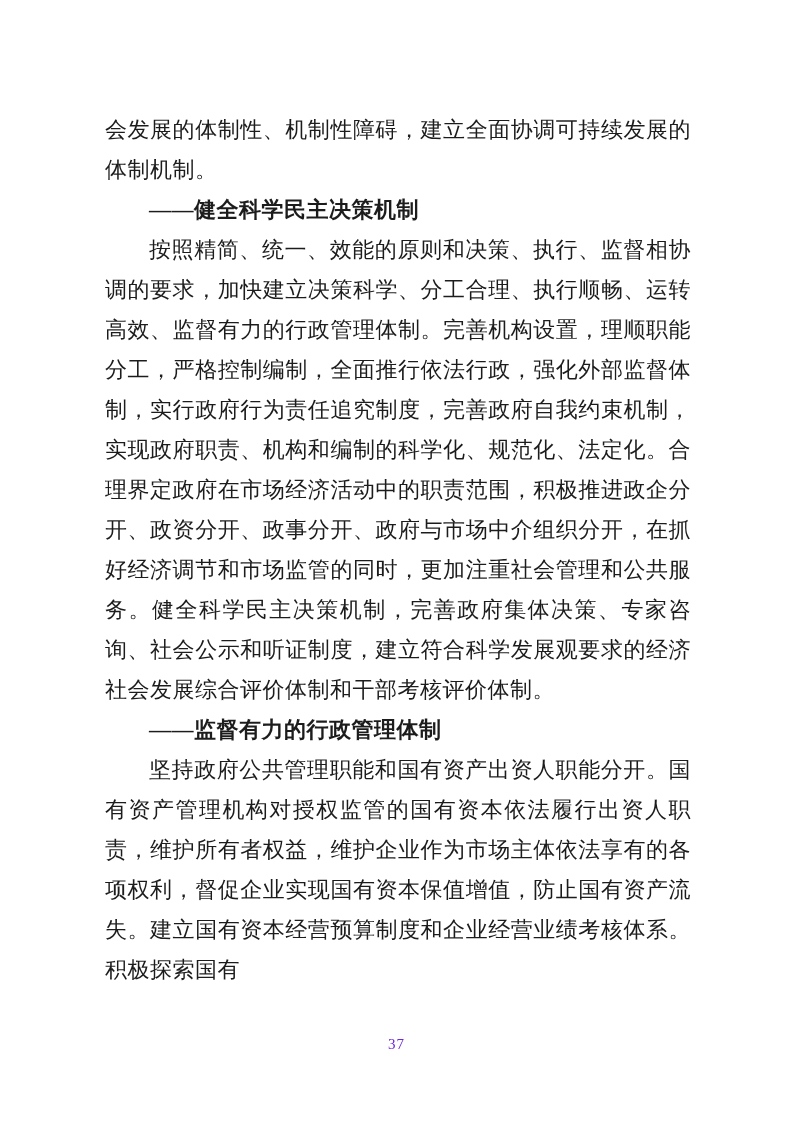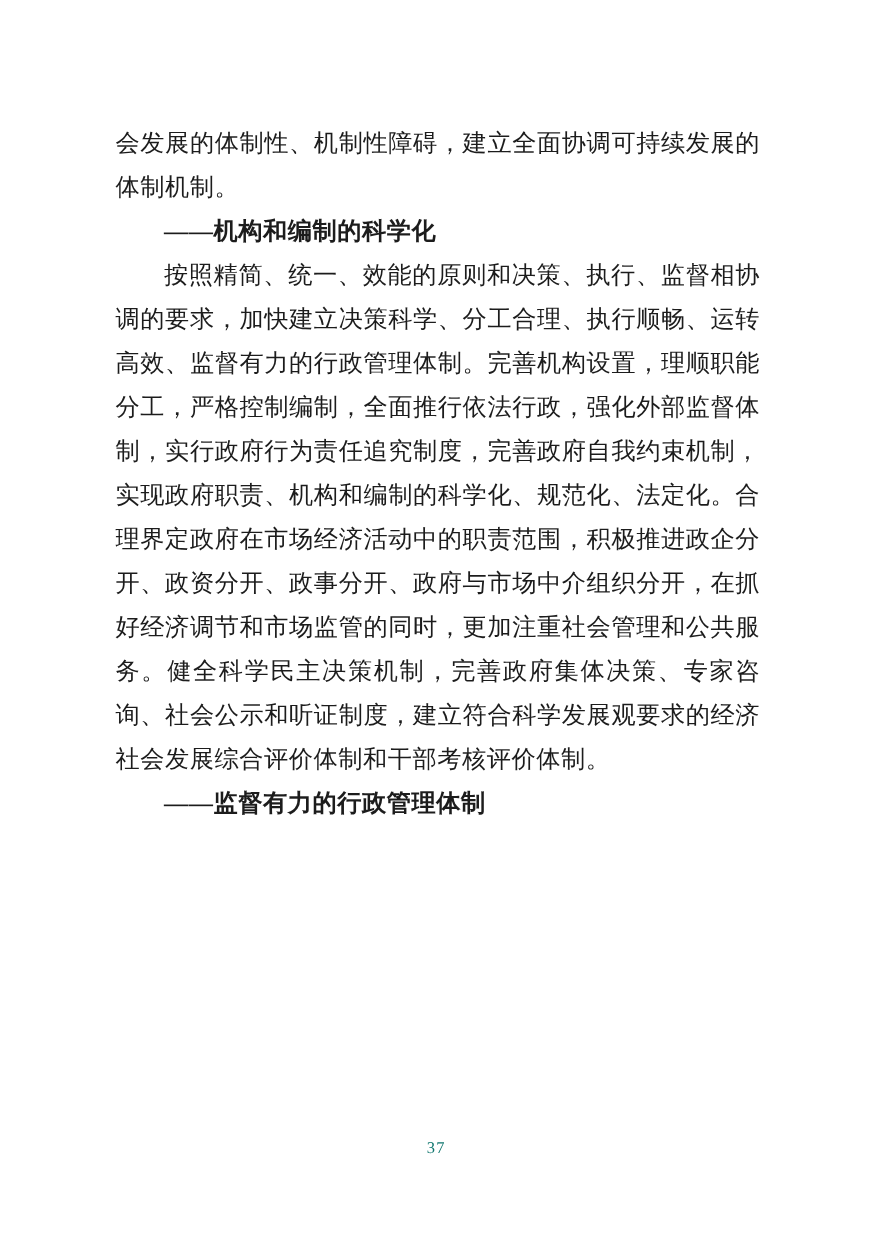--- a/index.html
+++ b/index.html
@@ -43,27 +43,28 @@
     white-space: nowrap;
   }
   .footer {
     position: absolute;
     left: 0;
     right: 0;
     top: 1036px;
     text-align: center;
     font-size: 15px;
     letter-spacing: 1px;
-    color: #0f766e;
+    color: #6d28d9;
   }
 </style>
 </head>
 <body>
 
 <div class="page">
   <div class="content">
     <p class="para">会发展的体制性、机制性障碍，建立全面协调可持续发展的体制机制。</p>
-    <p class="heading">——机构和编制的科学化</p>
+    <p class="heading">——健全科学民主决策机制</p>
     <p class="para indent">按照精简、统一、效能的原则和决策、执行、监督相协调的要求，加快建立决策科学、分工合理、执行顺畅、运转高效、监督有力的行政管理体制。完善机构设置，理顺职能分工，严格控制编制，全面推行依法行政，强化外部监督体制，实行政府行为责任追究制度，完善政府自我约束机制，实现政府职责、机构和编制的科学化、规范化、法定化。合理界定政府在市场经济活动中的职责范围，积极推进政企分开、政资分开、政事分开、政府与市场中介组织分开，在抓好经济调节和市场监管的同时，更加注重社会管理和公共服务。健全科学民主决策机制，完善政府集体决策、专家咨询、社会公示和听证制度，建立符合科学发展观要求的经济社会发展综合评价体制和干部考核评价体制。</p>
     <p class="heading">——监督有力的行政管理体制</p>
+    <p class="para indent">坚持政府公共管理职能和国有资产出资人职能分开。国有资产管理机构对授权监管的国有资本依法履行出资人职责，维护所有者权益，维护企业作为市场主体依法享有的各项权利，督促企业实现国有资本保值增值，防止国有资产流失。建立国有资本经营预算制度和企业经营业绩考核体系。积极探索国有</p>
   </div>
   <div class="footer">37</div>
 </div>
 
 </body></html>

